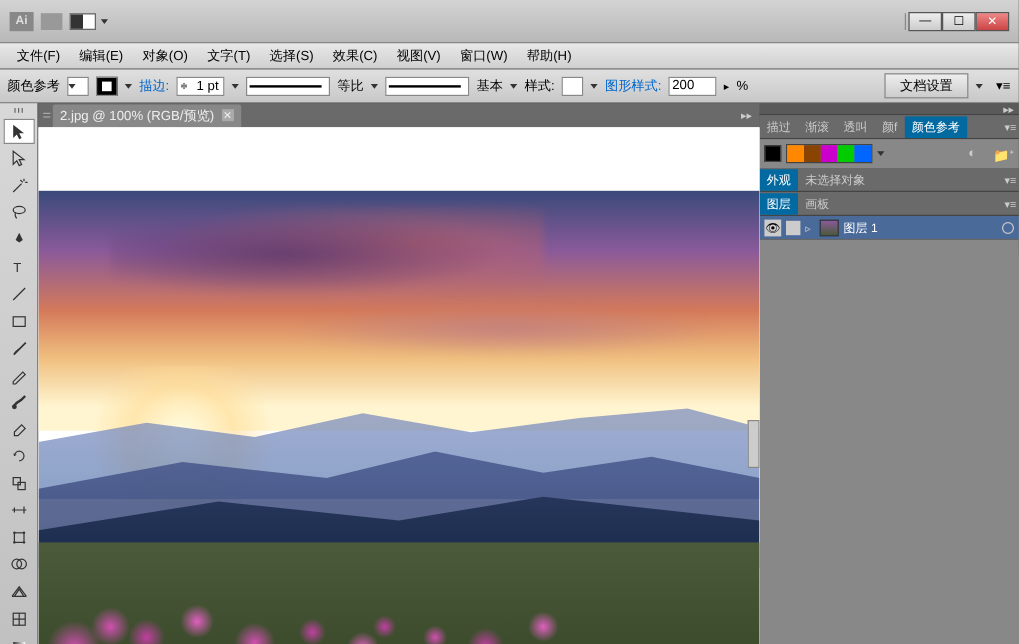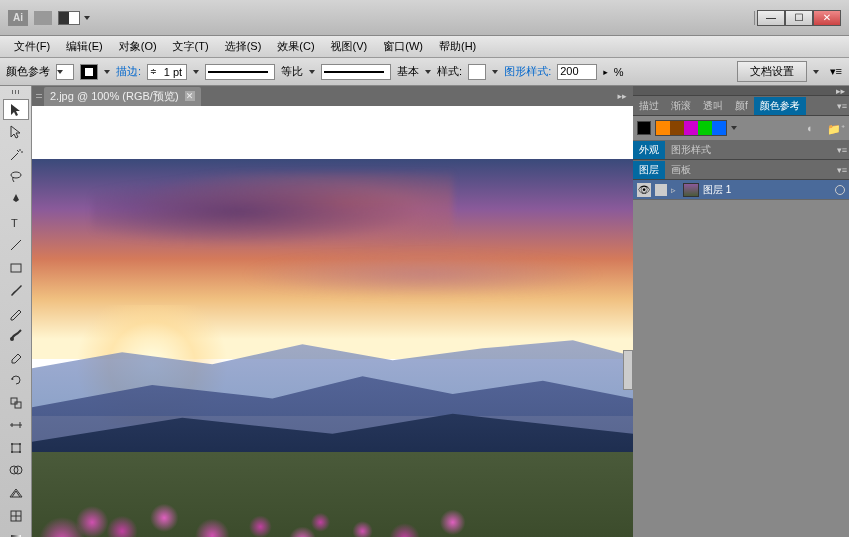--- a/index.html
+++ b/index.html
@@ -333,21 +333,21 @@
           <div class="cs" style="background:#0066ff"></div>
         </div>
         <span class="dropdown-arrow"></span>
         <span style="margin-left:auto;color:#ccc;">◐</span>
         <span style="margin-left:10px;color:#ccc;">📁⁺</span>
       </div>
     </div>
 
     <div class="panel-tab-row">
       <span class="panel-tab active">外观</span>
-      <span class="panel-tab">图形样式</span>
+      <span class="panel-tab">未选择对象</span>
       <span class="flyout-right">▾≡</span>
     </div>
 
     <div class="panel-tab-row">
       <span class="panel-tab active">图层</span>
       <span class="panel-tab">画板</span>
       <span class="flyout-right">▾≡</span>
     </div>
     <div class="panel-body layers">
       <div class="layer-row">

